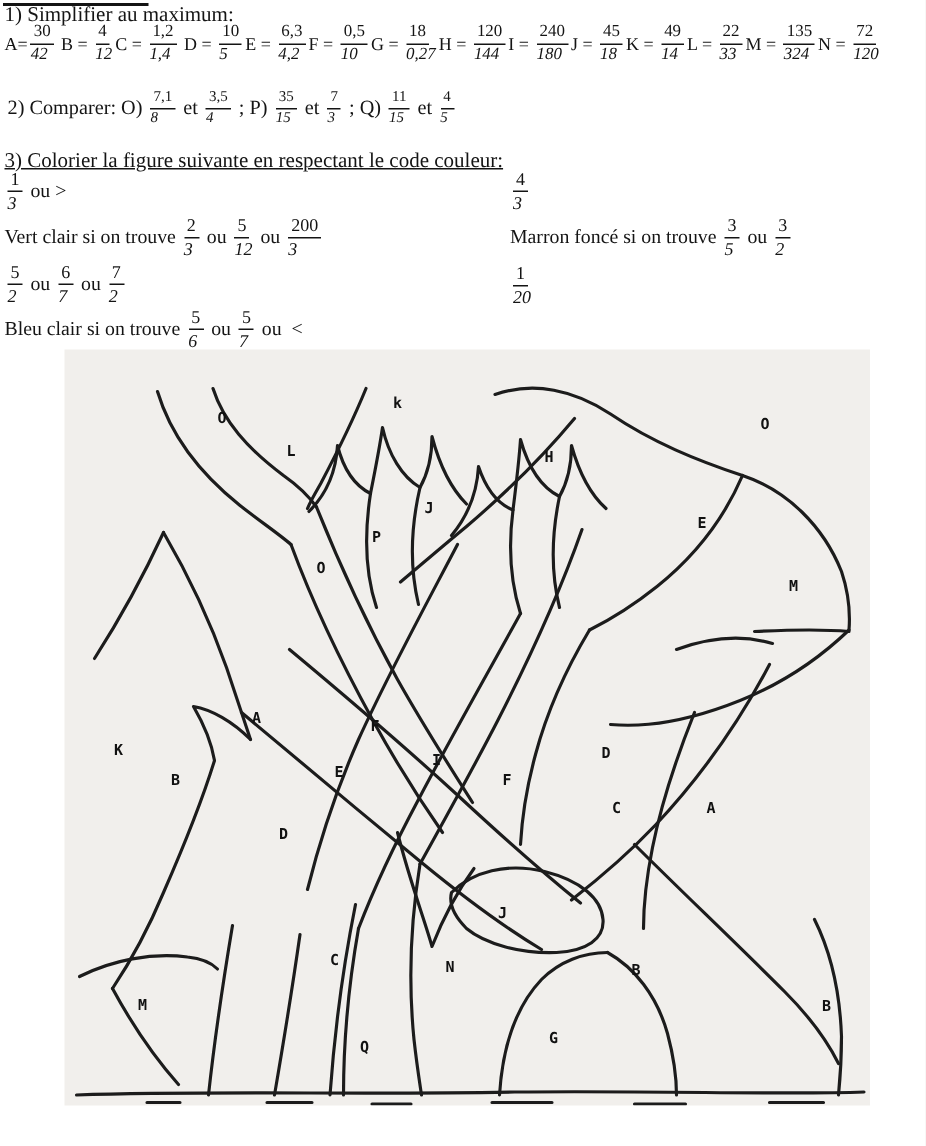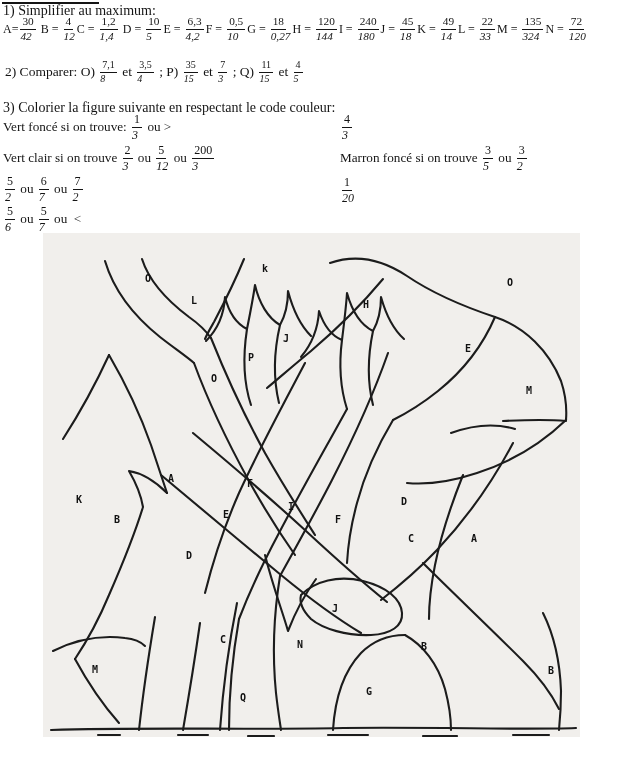--- a/index.html
+++ b/index.html
@@ -43,26 +43,26 @@
 <body>
 
 <div id="scan-artifact" class="abs"></div>
 
 <div class="abs title-line" style="left:3px;top:3px;">1) Simplifier au maximum:</div>
 
 <div id="ex1-line" class="abs fracline"><span>A=</span><span class="frac"><span class="num">30</span><span class="den">42</span></span><span> B = </span><span class="frac"><span class="num">4</span><span class="den">12</span></span><span>C = </span><span class="frac"><span class="num">1,2</span><span class="den">1,4</span></span><span> D = </span><span class="frac"><span class="num">10</span><span class="den">5</span></span><span>E = </span><span class="frac"><span class="num">6,3</span><span class="den">4,2</span></span><span>F = </span><span class="frac"><span class="num">0,5</span><span class="den">10</span></span><span>G = </span><span class="frac"><span class="num">18</span><span class="den">0,27</span></span><span>H = </span><span class="frac"><span class="num">120</span><span class="den">144</span></span><span>I = </span><span class="frac"><span class="num">240</span><span class="den">180</span></span><span>J = </span><span class="frac"><span class="num">45</span><span class="den">18</span></span><span>K = </span><span class="frac"><span class="num">49</span><span class="den">14</span></span><span>L = </span><span class="frac"><span class="num">22</span><span class="den">33</span></span><span>M = </span><span class="frac"><span class="num">135</span><span class="den">324</span></span><span>N = </span><span class="frac"><span class="num">72</span><span class="den">120</span></span></div>
 
 <div id="ex2-line" class="abs fracline"><span>2) Comparer: O) </span><span class="frac"><span class="num">7,1</span><span class="den">8</span></span><span> et </span><span class="frac"><span class="num">3,5</span><span class="den">4</span></span><span> ; P) </span><span class="frac"><span class="num">35</span><span class="den">15</span></span><span> et </span><span class="frac"><span class="num">7</span><span class="den">3</span></span><span> ; Q) </span><span class="frac"><span class="num">11</span><span class="den">15</span></span><span> et </span><span class="frac"><span class="num">4</span><span class="den">5</span></span></div>
 
-<div class="abs title-line" style="left:3px;top:100px;">3) Colorier la figure suivante en respectant le code couleur:</div>
+<div class="abs title-line" style="left:3px;top:100px;text-decoration:underline;">3) Colorier la figure suivante en respectant le code couleur:</div>
 
-<div class="rule" style="left:3px;top:112px;"><span>Vert foncé si on trouve: </span><span class="frac"><span class="num">1</span><span class="den">3</span></span><span> ou &gt;</span></div>
+<div class="rule" style="left:3px;top:112px;"><span class="frac"><span class="num">1</span><span class="den">3</span></span><span> ou &gt;</span></div>
 <div class="rule" style="left:3px;top:143px;"><span>Vert clair si on trouve </span><span class="frac"><span class="num">2</span><span class="den">3</span></span><span> ou </span><span class="frac"><span class="num">5</span><span class="den">12</span></span><span> ou </span><span class="frac"><span class="num">200</span><span class="den">3</span></span></div>
 <div class="rule" style="left:3px;top:174px;"><span class="frac"><span class="num">5</span><span class="den">2</span></span><span> ou </span><span class="frac"><span class="num">6</span><span class="den">7</span></span><span> ou </span><span class="frac"><span class="num">7</span><span class="den">2</span></span></div>
-<div class="rule" style="left:3px;top:204px;"><span class="frac"><span class="num">5</span><span class="den">6</span></span><span> ou </span><span class="frac"><span class="num">5</span><span class="den">7</span></span><span> ou  &lt;</span></div>
+<div class="rule" style="left:3px;top:204px;"><span>Bleu clair si on trouve </span><span class="frac"><span class="num">5</span><span class="den">6</span></span><span> ou </span><span class="frac"><span class="num">5</span><span class="den">7</span></span><span> ou  &lt;</span></div>
 
 <div class="rule" style="left:340px;top:112px;"><span class="frac"><span class="num">4</span><span class="den">3</span></span></div>
 <div class="rule" style="left:340px;top:143px;"><span>Marron foncé si on trouve </span><span class="frac"><span class="num">3</span><span class="den">5</span></span><span> ou </span><span class="frac"><span class="num">3</span><span class="den">2</span></span></div>
 <div class="rule" style="left:340px;top:175px;"><span class="frac"><span class="num">1</span><span class="den">20</span></span></div>
 
 <div id="figure-wrap" class="abs">
   <svg width="537" height="504" viewBox="0 0 537 504">
     <g id="figure-lines">
 
       <path d="M99,26 C106,48 122,66 146,84 C156,91 163,98 168,105"></path>

